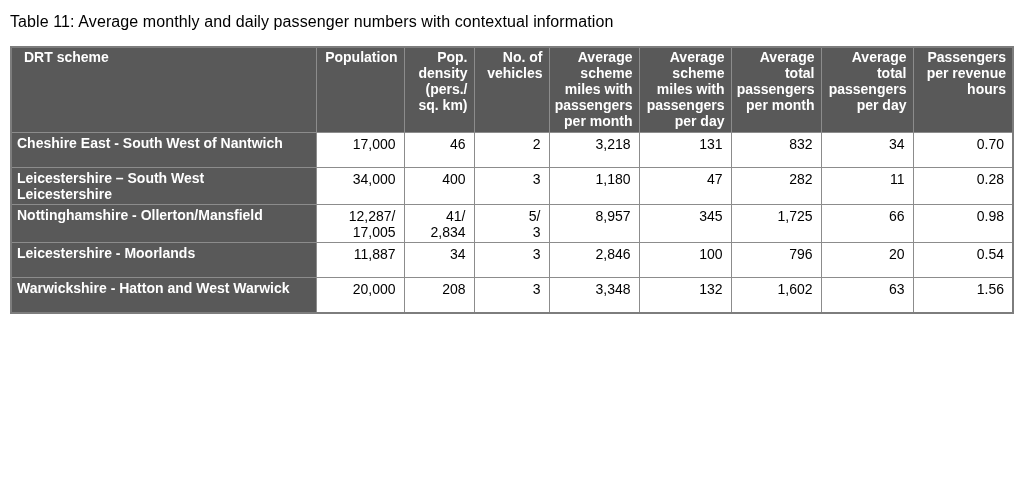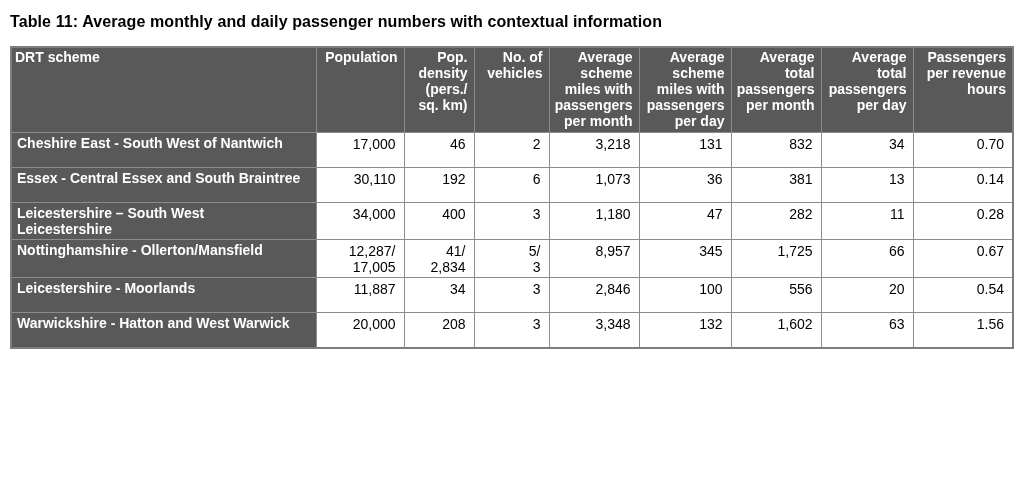--- a/index.html
+++ b/index.html
@@ -10,21 +10,21 @@
     width: 1022px;
     height: 481px;
     font-family: "Liberation Sans", sans-serif;
     color: #000;
   }
   .page {
     padding: 8px 10px 0 10px;
   }
   .doc-title {
     font-size: 16px;
-    font-weight: bold;
+    font-weight: normal;
     line-height: 20px;
     margin: 4px 0 14px 0;
     letter-spacing: 0.1px;
   }
   table.data-table {
     border-collapse: collapse;
     table-layout: fixed;
     width: 1002px;
     border: 2px solid #7d7d7d;
   }
@@ -39,21 +39,21 @@
   }
   .data-table thead th {
     background: #595959;
     color: #ffffff;
     font-weight: bold;
     text-align: right;
     padding: 1px 6px 3px 4px;
   }
   .data-table thead th.name-h {
     text-align: left;
-    padding-left: 3px;
+    padding-left: 12px;
   }
   .data-table td.name {
     background: #595959;
     color: #ffffff;
     font-weight: bold;
     text-align: left;
     padding: 2px 4px 2px 5px;
   }
   .data-table td.num {
     background: #ffffff;
@@ -126,31 +126,20 @@
         <td class="num">17,000</td>
         <td class="num">46</td>
         <td class="num">2</td>
         <td class="num">3,218</td>
         <td class="num">131</td>
         <td class="num">832</td>
         <td class="num">34</td>
         <td class="num">0.70</td>
       </tr>
       <tr>
-        <td class="name">Essex - Central Essex and South Braintree</td>
-        <td class="num">30,110</td>
-        <td class="num">192</td>
-        <td class="num">6</td>
-        <td class="num">1,073</td>
-        <td class="num">36</td>
-        <td class="num">381</td>
-        <td class="num">13</td>
-        <td class="num">0.14</td>
-      </tr>
-      <tr>
         <td class="name">Leicestershire – South West
 Leicestershire</td>
         <td class="num">34,000</td>
         <td class="num">400</td>
         <td class="num">3</td>
         <td class="num">1,180</td>
         <td class="num">47</td>
         <td class="num">282</td>
         <td class="num">11</td>
         <td class="num">0.28</td>
@@ -160,30 +149,30 @@
         <td class="num">12,287/
 17,005</td>
         <td class="num">41/
 2,834</td>
         <td class="num">5/
 3</td>
         <td class="num">8,957</td>
         <td class="num">345</td>
         <td class="num">1,725</td>
         <td class="num">66</td>
-        <td class="num">0.67</td>
+        <td class="num">0.98</td>
       </tr>
       <tr>
         <td class="name">Leicestershire - Moorlands</td>
         <td class="num">11,887</td>
         <td class="num">34</td>
         <td class="num">3</td>
         <td class="num">2,846</td>
         <td class="num">100</td>
-        <td class="num">556</td>
+        <td class="num">796</td>
         <td class="num">20</td>
         <td class="num">0.54</td>
       </tr>
       <tr>
         <td class="name">Warwickshire - Hatton and West Warwick</td>
         <td class="num">20,000</td>
         <td class="num">208</td>
         <td class="num">3</td>
         <td class="num">3,348</td>
         <td class="num">132</td>

